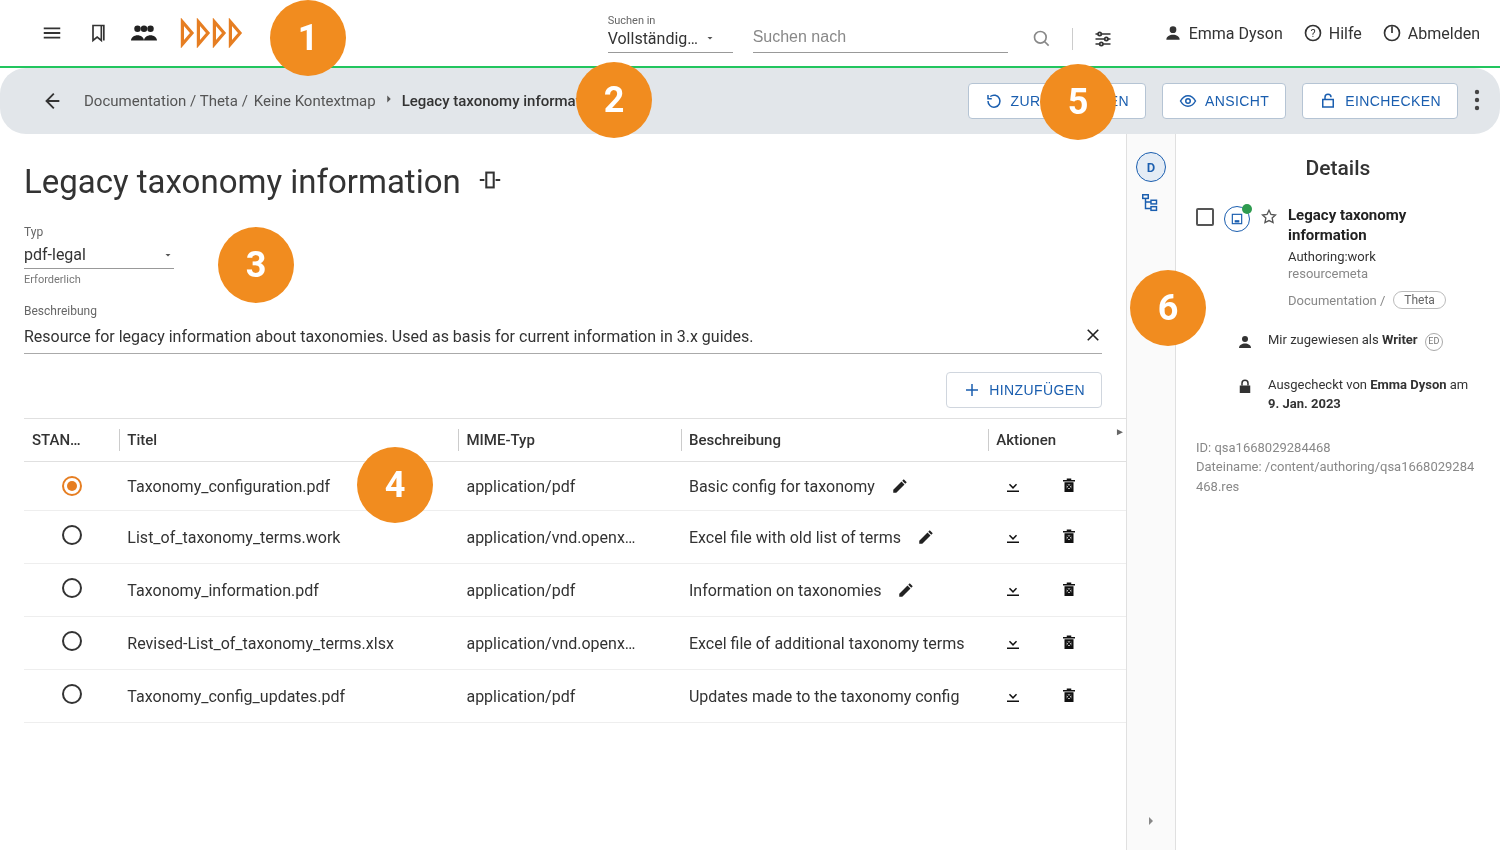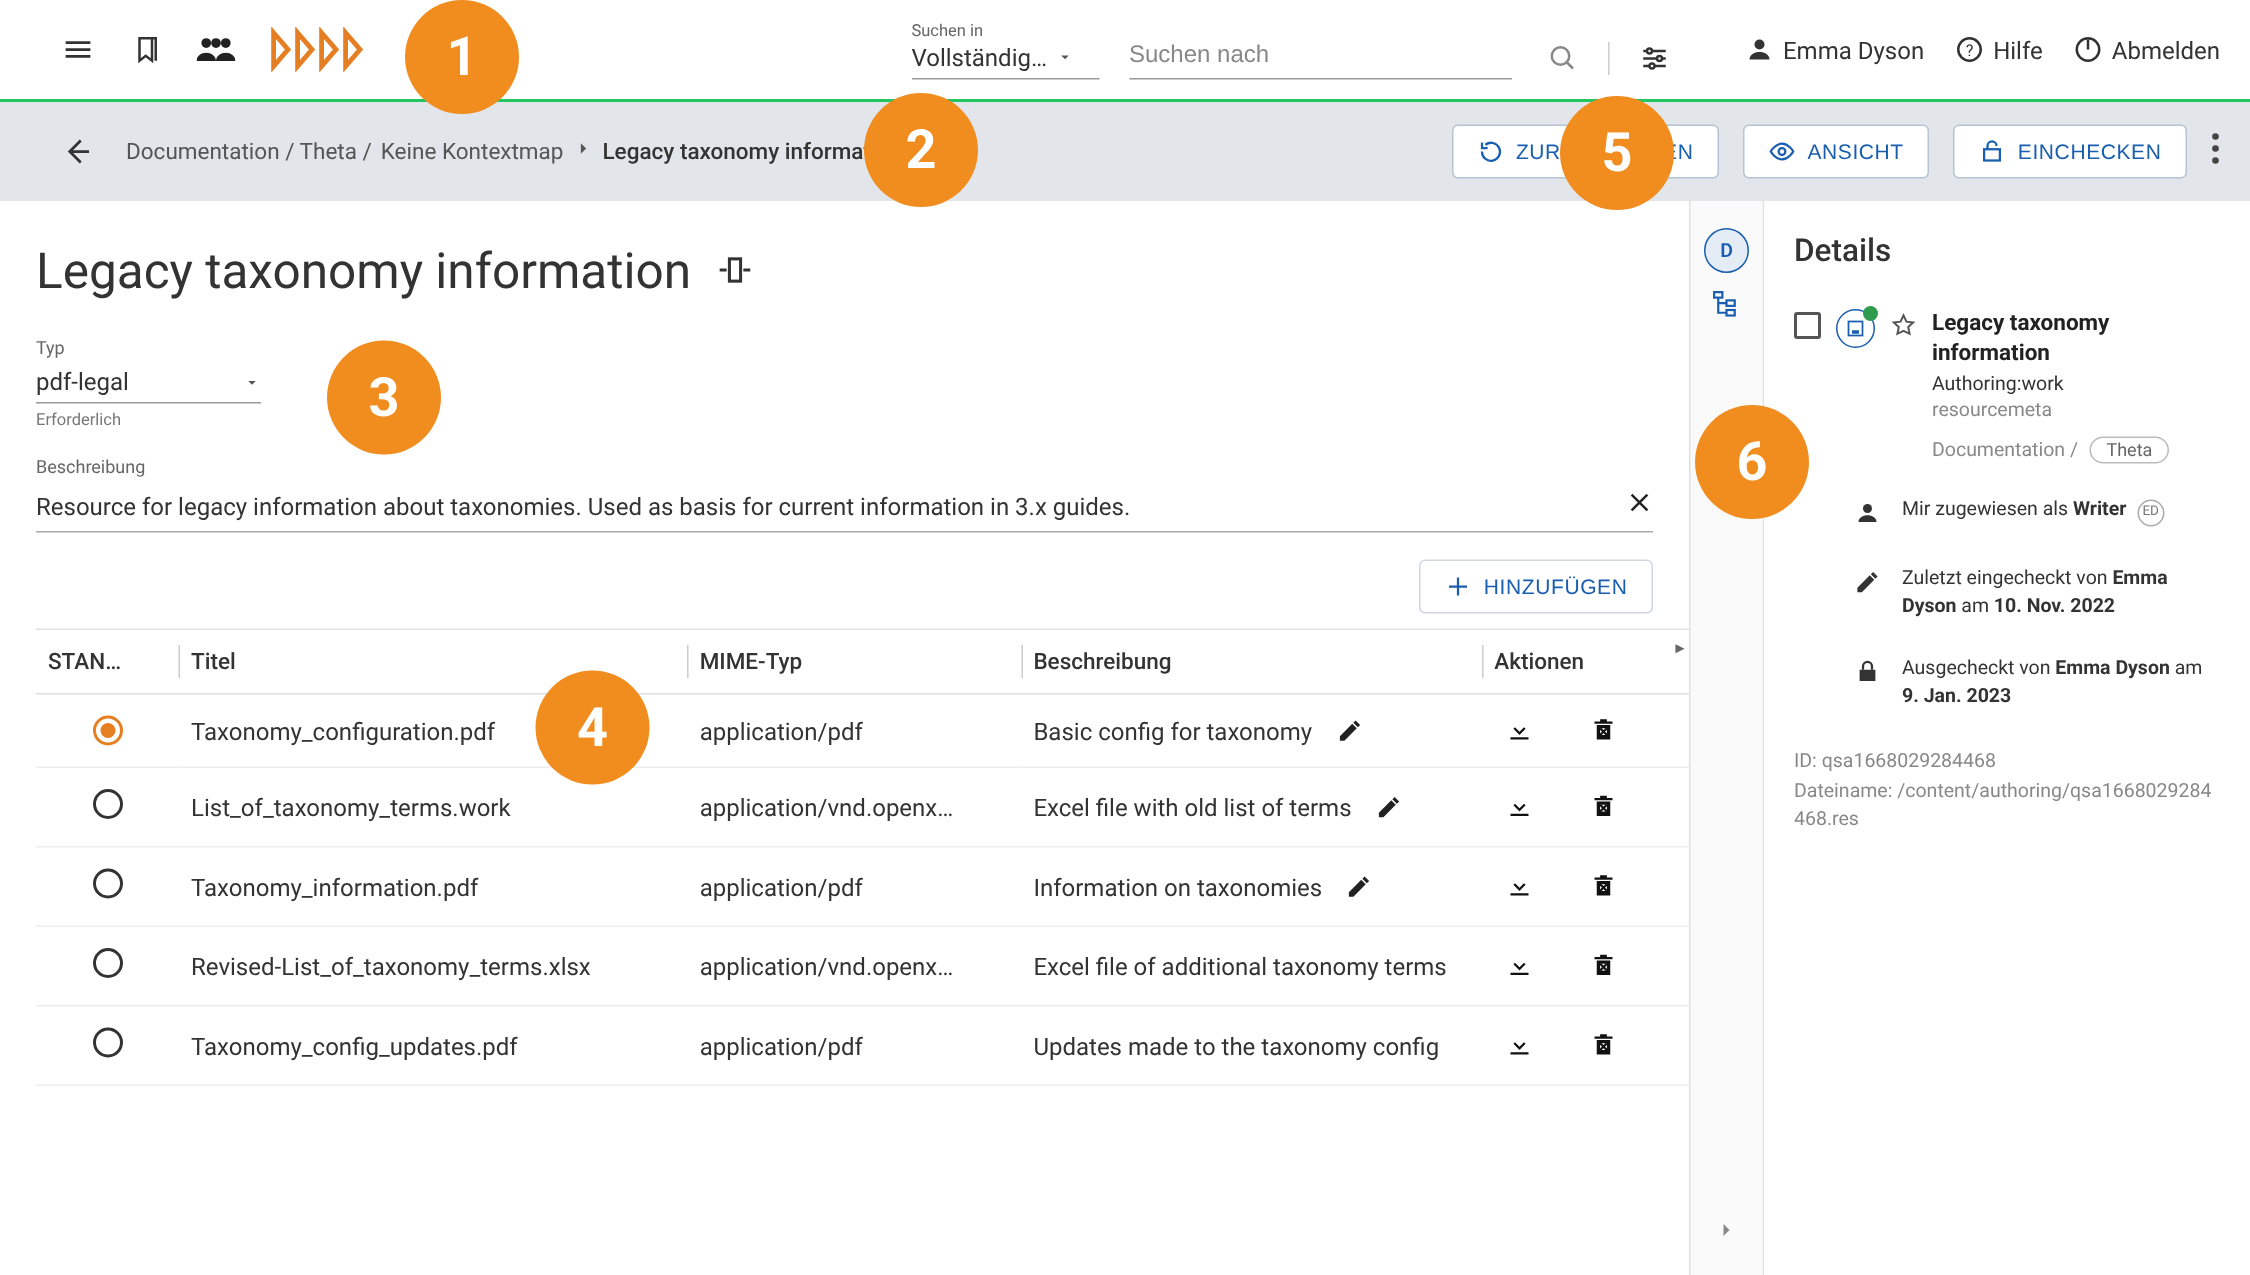--- a/index.html
+++ b/index.html
@@ -19,21 +19,21 @@
   .search-input::placeholder { color: #888; }
   .tune-icon { color: #555; }
   .search-icons { display:flex; align-items:center; gap: 16px; }
   .divider-v { width: 1px; height: 22px; background: #ccc; }
 
   .header-right { margin-left: 28px; display: flex; align-items: center; gap: 20px; }
   .user-chip { display: flex; align-items: center; gap: 6px; font-size: 16px; cursor: pointer; }
   .help-chip, .logout-chip { display: flex; align-items: center; gap: 6px; font-size: 16px; cursor: pointer; }
 
   
-  .breadcrumb-bar { height: 66px; background: #e2e6ea; display: flex; align-items: center; padding: 0 20px 0 38px; gap: 18px; }
+  .breadcrumb-bar { height: 66px; background: #e2e6ea; display: flex; align-items: center; padding: 0 20px 0 38px; gap: 18px; border-radius: 26px; }
   .breadcrumb { display: flex; align-items: center; gap: 6px; font-size: 15px; color: #555; }
   .breadcrumb .current { color: #333; font-weight: 500; }
   .breadcrumb-arrow { color: #555; }
   .action-buttons { margin-left: auto; display: flex; gap: 16px; align-items: center; }
   .outlined-btn { border: 1px solid #b5c4d4; background: #fff; border-radius: 4px; padding: 8px 16px; display: flex; align-items: center; gap: 8px; color: #1a5eaf; font-size: 14px; font-weight: 500; letter-spacing: 0.4px; cursor: pointer; }
   .outlined-btn svg { stroke: #1a5eaf; fill: #1a5eaf; }
   .more-icon { cursor: pointer; color: #444; }
 
   
   .main { display: flex; height: calc(850px - 68px - 66px); }
@@ -80,21 +80,21 @@
 
   
   .side-rail { width: 49px; border-left: 1px solid #e0e0e0; background: #fafafa; display: flex; flex-direction: column; align-items: center; padding-top: 18px; gap: 10px; position: relative; }
   .rail-tab { width: 30px; height: 30px; border-radius: 50%; display: flex; align-items: center; justify-content: center; font-size: 13px; font-weight: 600; color: #1a5eaf; border: 1.5px solid #1a5eaf; cursor: pointer; }
   .rail-tab.active { background: #e4ecf5; }
   .rail-icon2 { color: #1a5eaf; cursor: pointer; }
   .rail-expand { position: absolute; bottom: 18px; color: #888; cursor: pointer; }
 
   
   .details-panel { width: 325px; border-left: 1px solid #e0e0e0; padding: 22px 20px; overflow: auto; }
-  .details-title { font-size: 21px; font-weight: 500; color: #333; margin-bottom: 26px; }
+  .details-title { font-size: 21px; font-weight: 500; color: #333; margin-bottom: 26px; text-align: center; }
   .item-header { display: flex; gap: 10px; align-items: flex-start; margin-bottom: 18px; }
   .checkbox { width: 18px; height: 18px; border: 2px solid #555; border-radius: 2px; cursor: pointer; margin-top: 2px; }
   .file-icon { width: 26px; height: 26px; border: 1.5px solid #1a5eaf; border-radius: 50%; display: flex; align-items: center; justify-content: center; position: relative; }
   .file-icon .dot { position: absolute; top: -3px; right: -3px; width: 10px; height: 10px; background: #2e9b4f; border-radius: 50%; }
   .star { color: #555; cursor: pointer; margin-top: 2px; }
   .item-title-block { flex: 1; }
   .item-title { font-size: 15px; font-weight: 700; color: #222; line-height: 1.3; }
   .item-sub { font-size: 13px; color: #333; margin-top: 4px; }
   .item-sub2 { font-size: 13px; color: #888; margin-top: 2px; }
   .item-path { font-size: 13px; color: #888; margin-top: 10px; display: flex; align-items: center; gap: 8px; }
@@ -536,30 +536,20 @@
             <circle cx="12" cy="8" r="4" fill="#333"></circle>
             <path fill="#333" d="M4 20c0-4 4-6 8-6s8 2 8 6z"></path>
           </svg>
       </span>
       <div class="detail-text">
         <span>Mir zugewiesen als </span><b>Writer</b>
         <span class="avatar-mini">ED</span>
       </div>
     </div>
 
-    <div class="detail-row">
-      <span class="detail-row-icon">
-        <svg width="18" height="18" viewBox="0 0 24 24">
-            <path fill="#333" d="M3 17l11-11 4 4L7 21H3zM15 5l2-2 4 4-2 2z"></path>
-          </svg>
-      </span>
-      <div class="detail-text">
-        <span>Zuletzt eingecheckt von </span><b>Emma Dyson</b><span> am </span><b>10. Nov. 2022</b>
-      </div>
-    </div>
 
     <div class="detail-row">
       <span class="detail-row-icon">
         <svg width="18" height="18" viewBox="0 0 24 24">
             <rect x="5" y="10" width="14" height="10" fill="#333"></rect>
             <path fill="none" stroke="#333" stroke-width="2" d="M8 10V7a4 4 0 0 1 8 0v3"></path>
           </svg>
       </span>
       <div class="detail-text">
         <span>Ausgecheckt von </span><b>Emma Dyson</b><span> am </span><b>9. Jan. 2023</b>

